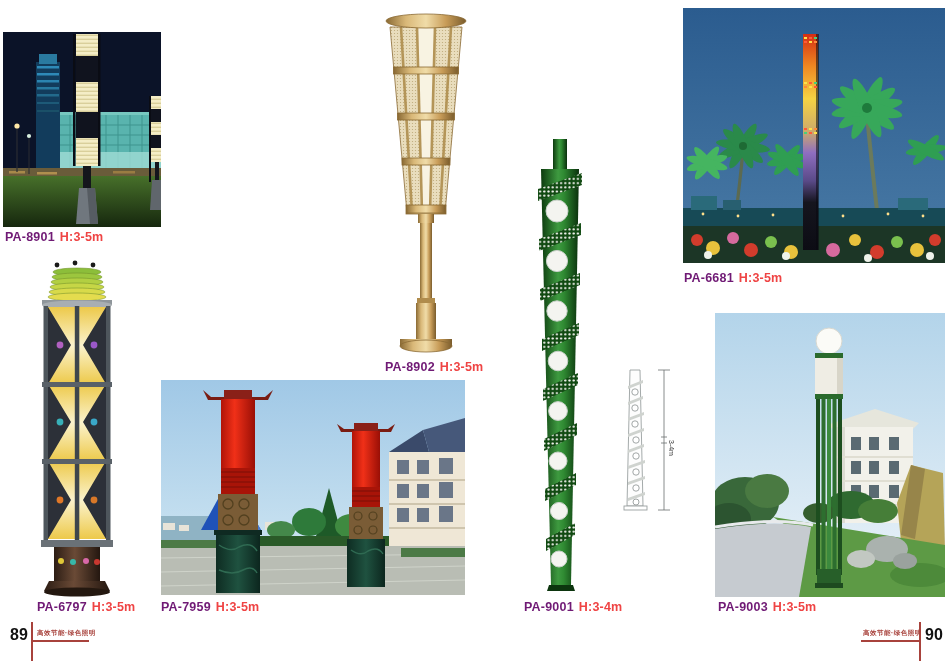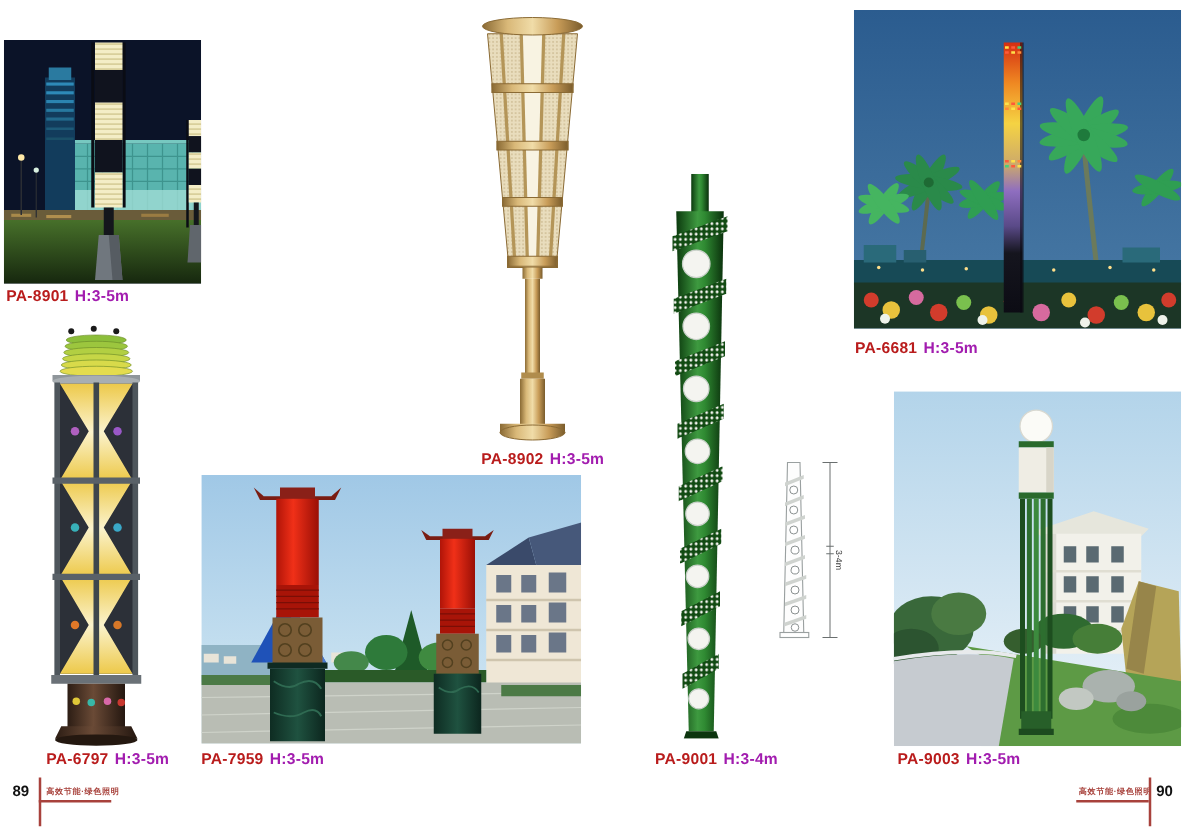--- a/index.html
+++ b/index.html
@@ -1,27 +1,27 @@
 <!DOCTYPE html>
 <html><head>
 <meta charset="utf-8">
 <style>
   *{margin:0;padding:0;box-sizing:border-box}
   html,body{background:#fff}
   #page{position:relative;width:950px;height:669px;background:#ffffff;overflow:hidden;
         font-family:"Liberation Sans","DejaVu Sans",sans-serif}
   .photo{position:absolute;overflow:hidden}
   .plabel{position:absolute;font-size:12.5px;font-weight:bold;color:#1c1c1c;white-space:nowrap;letter-spacing:.2px}
-  .plabel .code{color:#b91c1c;margin-right:5px}
-  .plabel .ht{font-weight:bold;color:#a21caf}
+  .plabel .code{color:#701a75;margin-right:5px}
+  .plabel .ht{font-weight:bold;color:#ef4444}
   .desc{position:absolute;left:477px;top:50px;width:190px;font-size:9.5px;line-height:17.5px;
         color:#b2403a;text-align:justify;text-indent:20px}
   .info{position:absolute;left:195px;top:255px;width:168px;font-size:9px;line-height:10.4px;color:#222}
   .info .hd{color:#c02a20;font-weight:bold;margin-top:1px}
-  .pgnum{position:absolute;font-size:12px;font-weight:bold;color:#111}
+  .pgnum{position:absolute;font-size:16px;font-weight:bold;color:#111}
   .slogan{position:absolute;font-size:6.5px;font-weight:bold;color:#a8423c;letter-spacing:.5px;white-space:nowrap}
   .vline{position:absolute;width:2px;background:#a8423c}
   .hline{position:absolute;height:2px;background:#a8423c}
 </style>
 </head>
 <body>
 
 <div id="page">
 
   <div class="photo" style="left:3px;top:32px;width:158px;height:195px">

